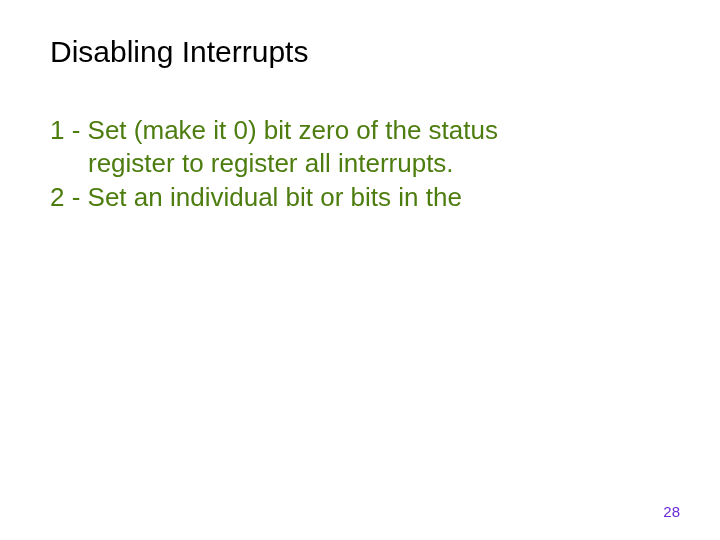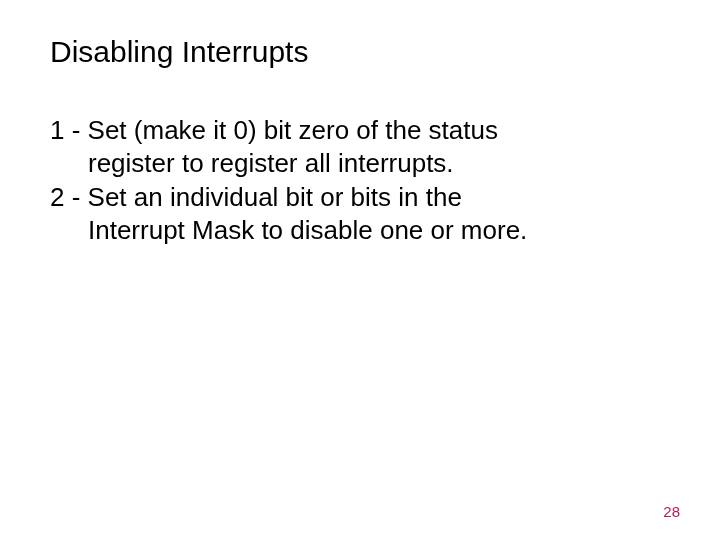--- a/index.html
+++ b/index.html
@@ -24,49 +24,48 @@
     .title {
       text-align: left;
       font-size: 30px;
       font-weight: normal;
       color: #000;
       margin-bottom: 45px;
       margin-top: 5px;
     }
     .body-text {
       font-size: 26px;
-      color: #000000;
+      color: #4d7c0f;
       line-height: 1.25;
     }
     .item {
       margin-bottom: 2px;
     }
     .item-text {
       padding-left: 0;
     }
     .continuation {
       padding-left: 38px;
     }
     .page-number {
       position: absolute;
       bottom: 20px;
       right: 40px;
       font-size: 15px;
-      color: #be185d;
+      color: #6d28d9;
     }
   </style>
 </head>
 <body>
 
 <div class="slide">
   <h1 class="title">Disabling Interrupts</h1>
   <div class="body-text">
     <div class="item">
       <div class="item-text">1 - Set (make it 0) bit zero of the status</div>
       <div class="continuation">register to register all interrupts.</div>
     </div>
     <div class="item">
       <div class="item-text">2 - Set an individual bit or bits in the</div>
-      <div class="continuation">Interrupt Mask to disable one or more.</div>
     </div>
   </div>
   <div class="page-number">28</div>
 </div>
 
 </body></html>

